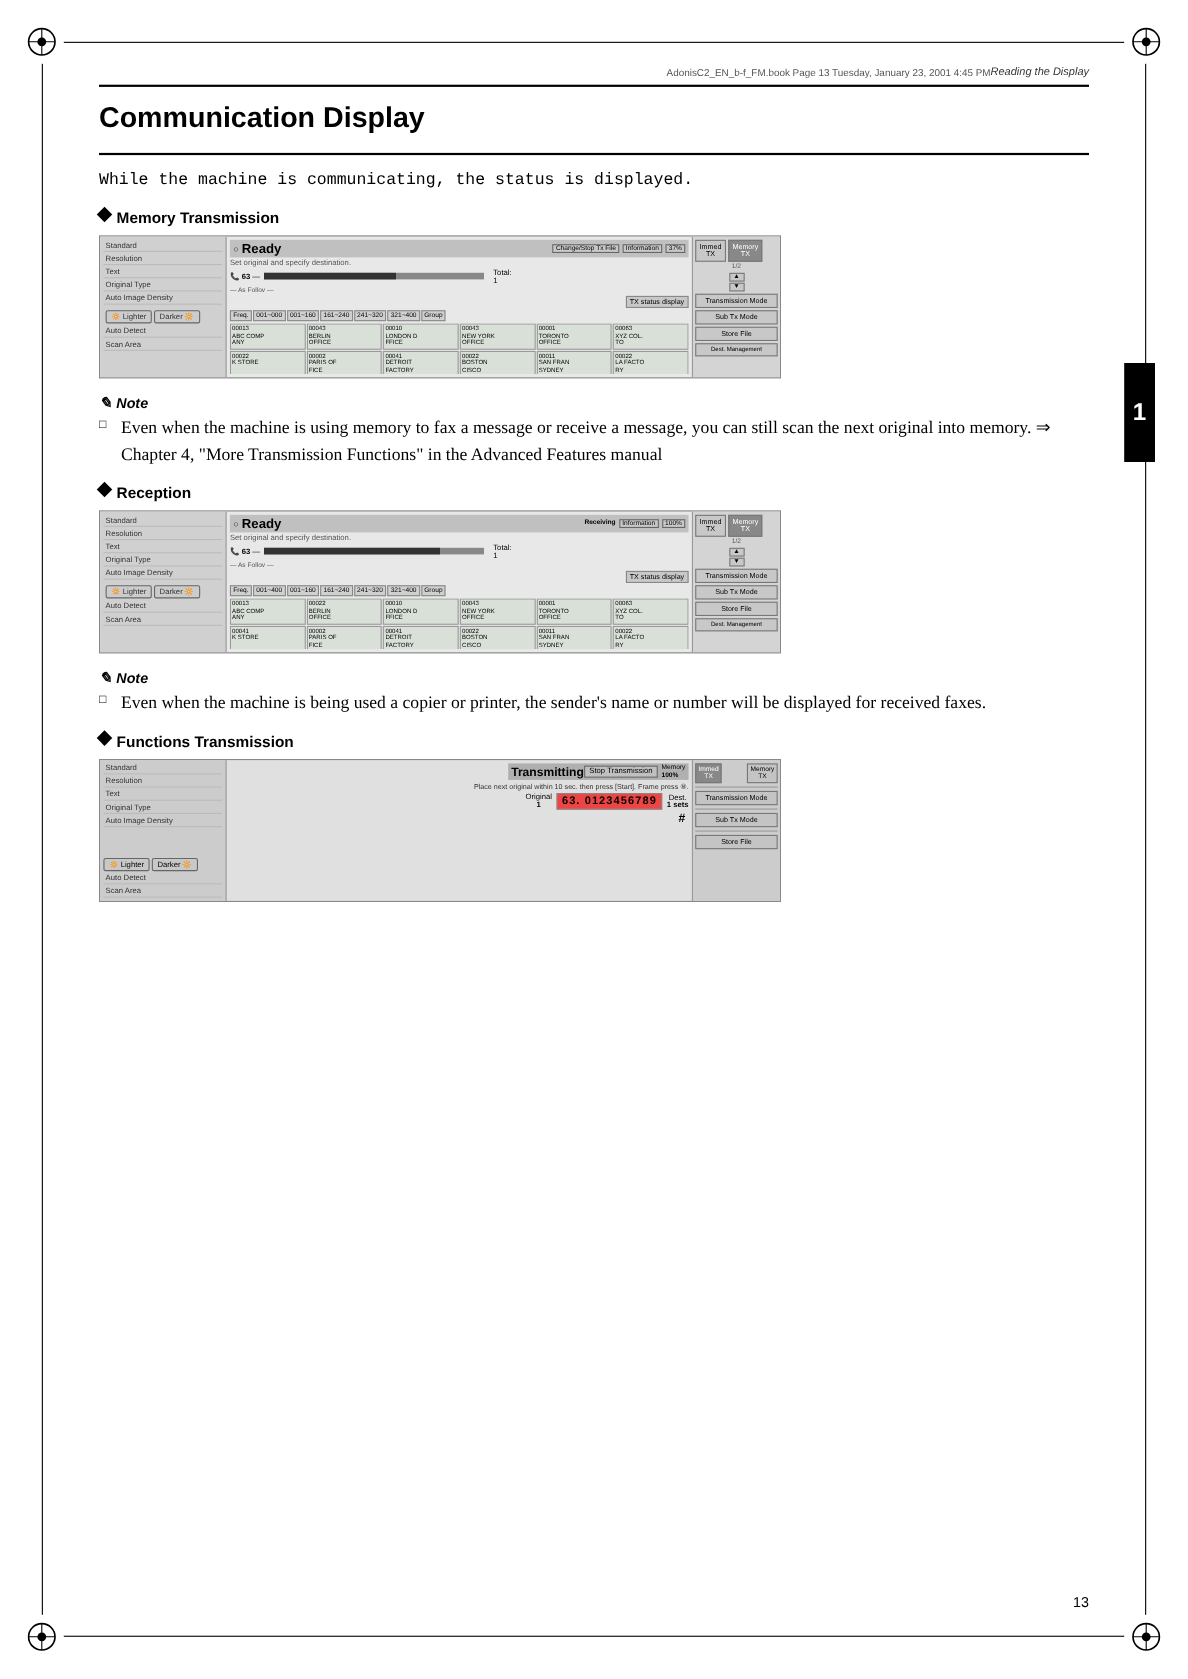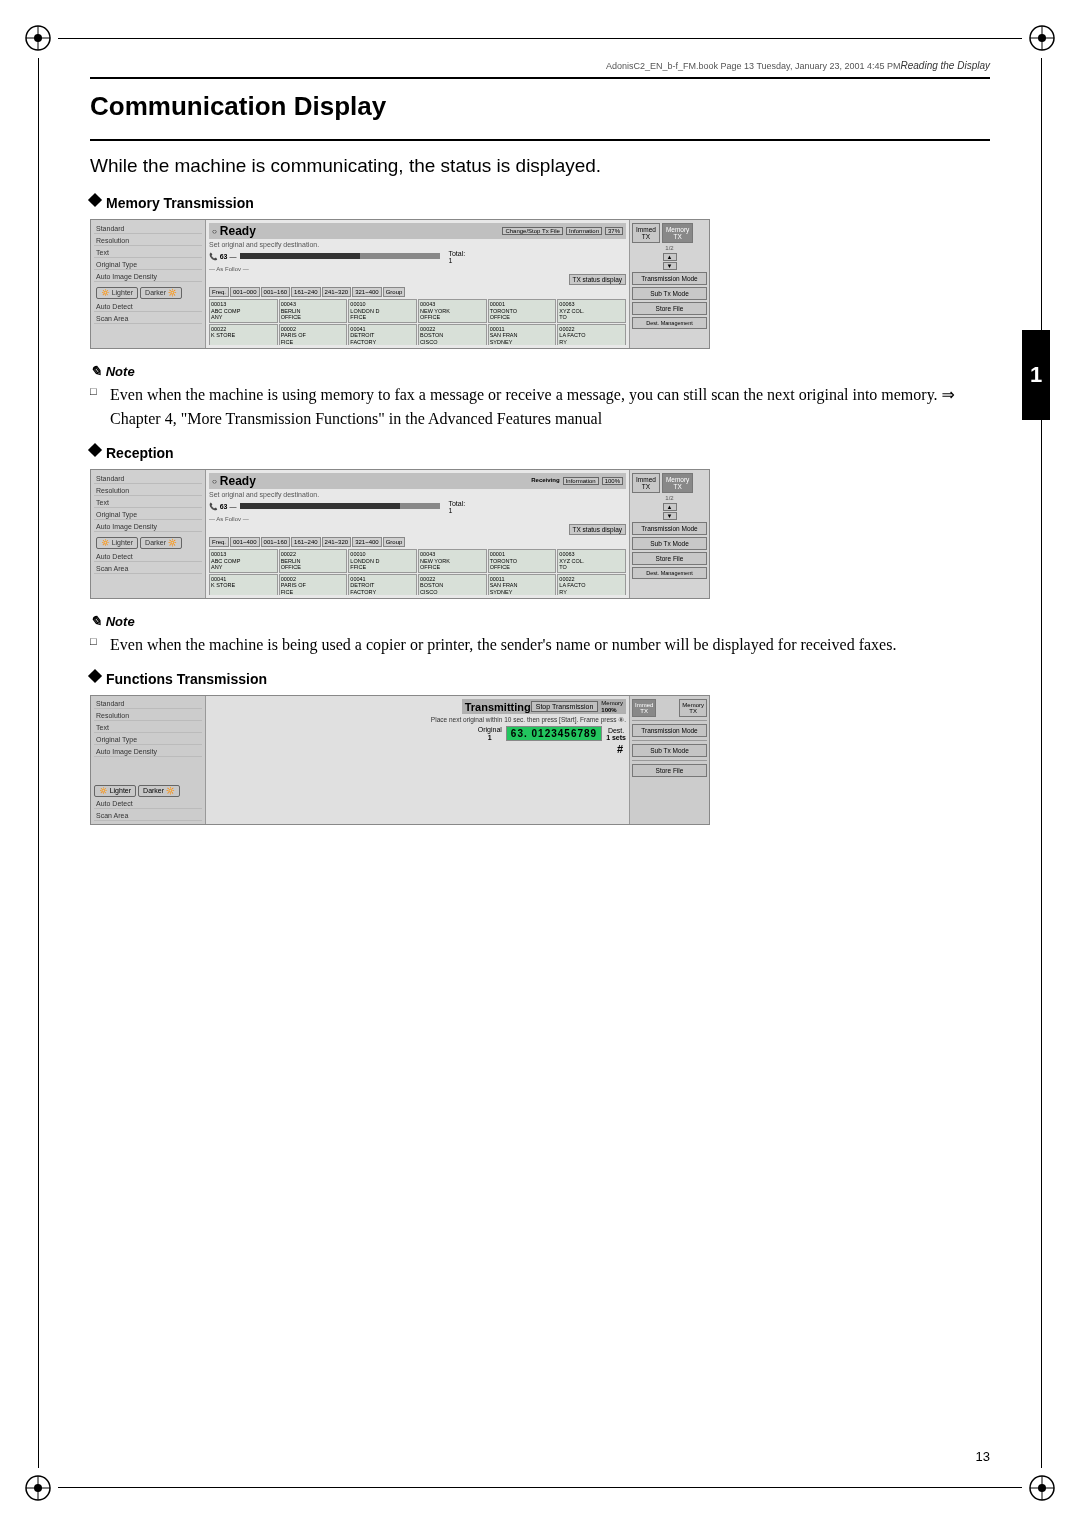--- a/index.html
+++ b/index.html
@@ -72,23 +72,23 @@
       font-size: 26px;
       font-weight: bold;
       font-family: Arial, sans-serif;
       margin-bottom: 14px;
       padding-bottom: 17px;
       border-bottom: 2px solid #000;
     }
 
     
     .intro-para {
-      font-size: 19px;
+      font-size: 15px;
       margin-bottom: 18px;
-      font-family: Liberation Sans, sans-serif;
+      font-family: Liberation Mono, monospace;
     }
 
     
     .section-heading {
       font-size: 14px;
       font-weight: bold;
       font-family: Arial, sans-serif;
       margin-bottom: 8px;
       display: flex;
       align-items: flex-start;
@@ -390,21 +390,21 @@
       color: #333;
     }
     .tx-number-row {
       display: flex;
       align-items: center;
       gap: 4px;
     }
     .tx-number-display {
       font-size: 10px;
       font-weight: bold;
-      background: #22c55e;
+      background: #ef4444;
       border: 1px solid #888;
       padding: 1px 4px;
       letter-spacing: 1px;
     }
     .tx-hash-icon {
       font-size: 11px;
       font-weight: bold;
     }
     .tx-stripes {
       flex: 1;

